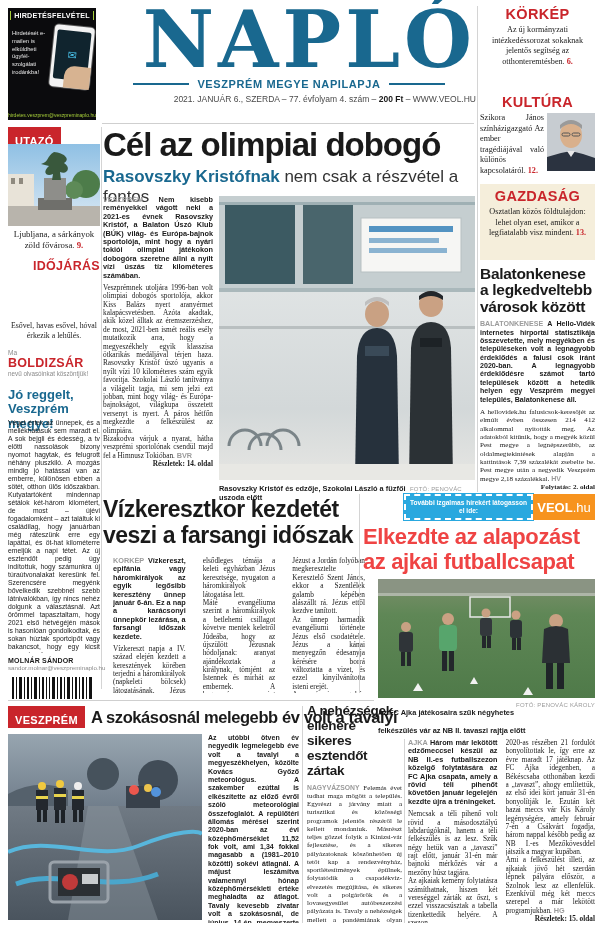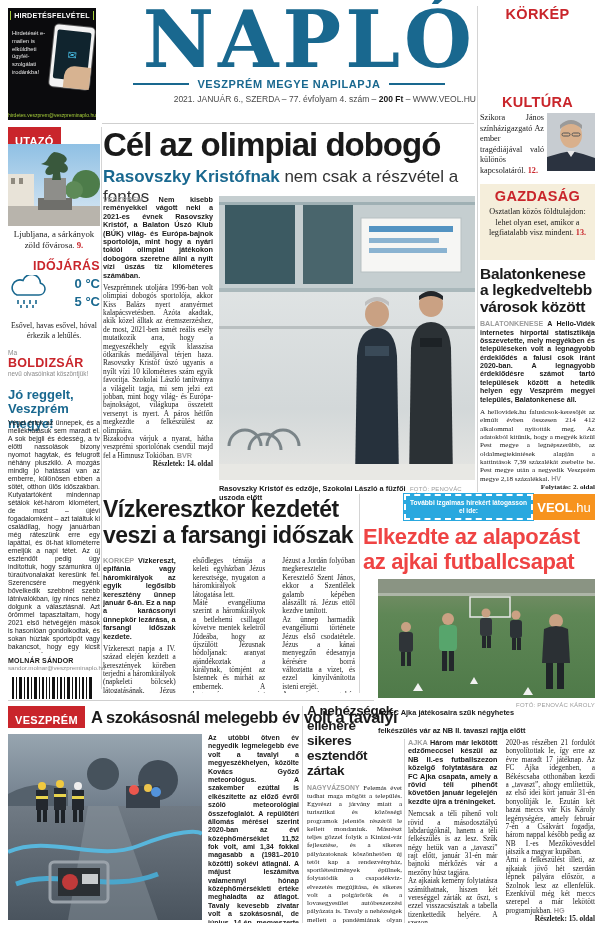--- a/index.html
+++ b/index.html
@@ -69,21 +69,21 @@
 .main-subhead .nm{color:#19688f;font-weight:bold}
 .story-lead{font-weight:bold;font-size:7.3px;line-height:1.15;margin-bottom:4px}
 .story-body{font-size:7.3px;line-height:1.15}
 .main-leadcol{left:103px;top:196px;width:110px;height:292px;overflow:hidden}
 .main-photo{left:219px;top:196px;width:256px;height:284px}
 .main-caption{left:219px;top:484px;width:256px;display:flex;justify-content:space-between;align-items:baseline}
 .cap{font-weight:bold;font-size:7.4px;line-height:1.25}
 
 
 .viz-headline{left:103px;top:497px;width:262px;font-weight:bold;font-size:23px;line-height:1.12;letter-spacing:-.5px}
-.viz-cols{left:103px;top:557px;width:252px;height:136px;display:flex;gap:17px;overflow:hidden}
+.viz-cols{left:113px;top:557px;width:252px;height:136px;display:flex;gap:17px;overflow:hidden}
 .viz-cols .col{flex:1;overflow:hidden}
 .vrule-mid{left:359px;top:494px;height:199px}
 
 
 .rail-sec{width:115px;text-align:center}
 .rail-head{color:#c9252b;font-weight:bold;font-size:14.5px;letter-spacing:.3px}
 .rail-text{font-size:8.2px;line-height:1.28;margin-top:3px}
 .korkep{left:480px;top:6px}
 .kultura{left:480px;top:94px}
 .kultura .wrap{text-align:justify;margin-top:3px}
@@ -141,20 +141,21 @@
         <span>VESZPRÉM MEGYE NAPILAPJA</span>
       </div>
     <div class="dateline"><span>2021. JANUÁR 6., SZERDA – 77. évfolyam 4. szám – </span><b>200 Ft</b><span> – WWW.VEOL.HU</span></div>
   </div>
   <div class="hrule hrule-masthead"></div>
 
   <div class="vrule vrule-right"></div>
 
   <div class="abs rail-sec korkep">
     <div class="rail-head">KÖRKÉP</div>
+    <div class="rail-text serif"><span>Az új kormányzati intézkedéssorozat sokaknak jelentős segítség az otthonteremtésben.</span> <span class="pageno">6.</span></div>
   </div>
 
   <div class="abs rail-sec kultura">
     <div class="rail-head">KULTÚRA</div>
     <div class="rail-text serif wrap">
       <svg class="portrait" width="48" height="58" viewBox="0 0 48 58">
         <rect width="48" height="58" fill="#c7ccd1"></rect>
         <path d="M0 44 L14 40 L24 38 L36 41 L48 45 L48 58 L0 58 Z" fill="#2b3340"></path>
         <ellipse cx="24" cy="22" rx="11" ry="13" fill="#d9b08c"></ellipse>
         <path d="M13 16 Q24 6 35 16 L35 12 Q24 2 13 12 Z" fill="#9a9a9a"></path>
@@ -195,38 +196,20 @@
       <circle cx="66" cy="46" r="9" fill="#5d8a57"></circle>
     <rect x="0" y="62" width="92" height="20" fill="#b8b4ac"></rect>
     <rect x="30" y="54" width="34" height="12" fill="#6f6f6b"></rect>
     <rect x="36" y="34" width="22" height="22" fill="#8e8e8a"></rect>
     <path d="M46 8 C38 13 41 18 33 20 L41 22 C34 28 38 33 45 30 L44 36 L53 36 L52 28 C60 31 63 23 56 19 C63 15 56 9 46 8 Z" fill="#39583c"></path>
   </svg>
   <div class="abs utazo-caption serif"><span>Ljubljana, a sárkányok zöld fővárosa.</span> <span class="pageno">9.</span></div>
 
   <div class="abs weather-box">
     <div class="weather-title">IDŐJÁRÁS</div>
-    <div class="weather-row">
-      <svg width="42" height="34" viewBox="0 0 42 34">
-        <path d="M9 20 h22 a6 6 0 0 0 1.5-11.8 A9 9 0 0 0 15 5.5 A6.5 6.5 0 0 0 9 20 Z" fill="#fff" stroke="#19688f" stroke-width="1.6"></path>
-        <g stroke="#19688f" stroke-width="1.6">
-            <line x1="10" y1="25" x2="10" y2="29"></line>
-            <line x1="16" y1="25" x2="16" y2="29"></line>
-            <line x1="22" y1="25" x2="22" y2="29"></line>
-            <line x1="28" y1="25" x2="28" y2="29"></line>
-            <line x1="13" y1="30" x2="13" y2="33"></line>
-            <line x1="19" y1="30" x2="19" y2="33"></line>
-            <line x1="25" y1="30" x2="25" y2="33"></line>
-          </g>
-      </svg>
-      <div class="temps">
-        <div>0 °C</div>
-        <div>5 °C</div>
-      </div>
-    </div>
   </div>
   <div class="abs weather-desc serif">Esővel, havas esővel, hóval érkezik a lehűlés.</div>
 
   <div class="abs greeting-head">Jó reggelt, Veszprém megye!</div>
 
   <div class="abs nameday">
     <div class="ma">Ma</div>
     <div class="nm">BOLDIZSÁR</div>
     <div class="tx">nevű olvasóinkat köszöntjük!</div>
   </div>

